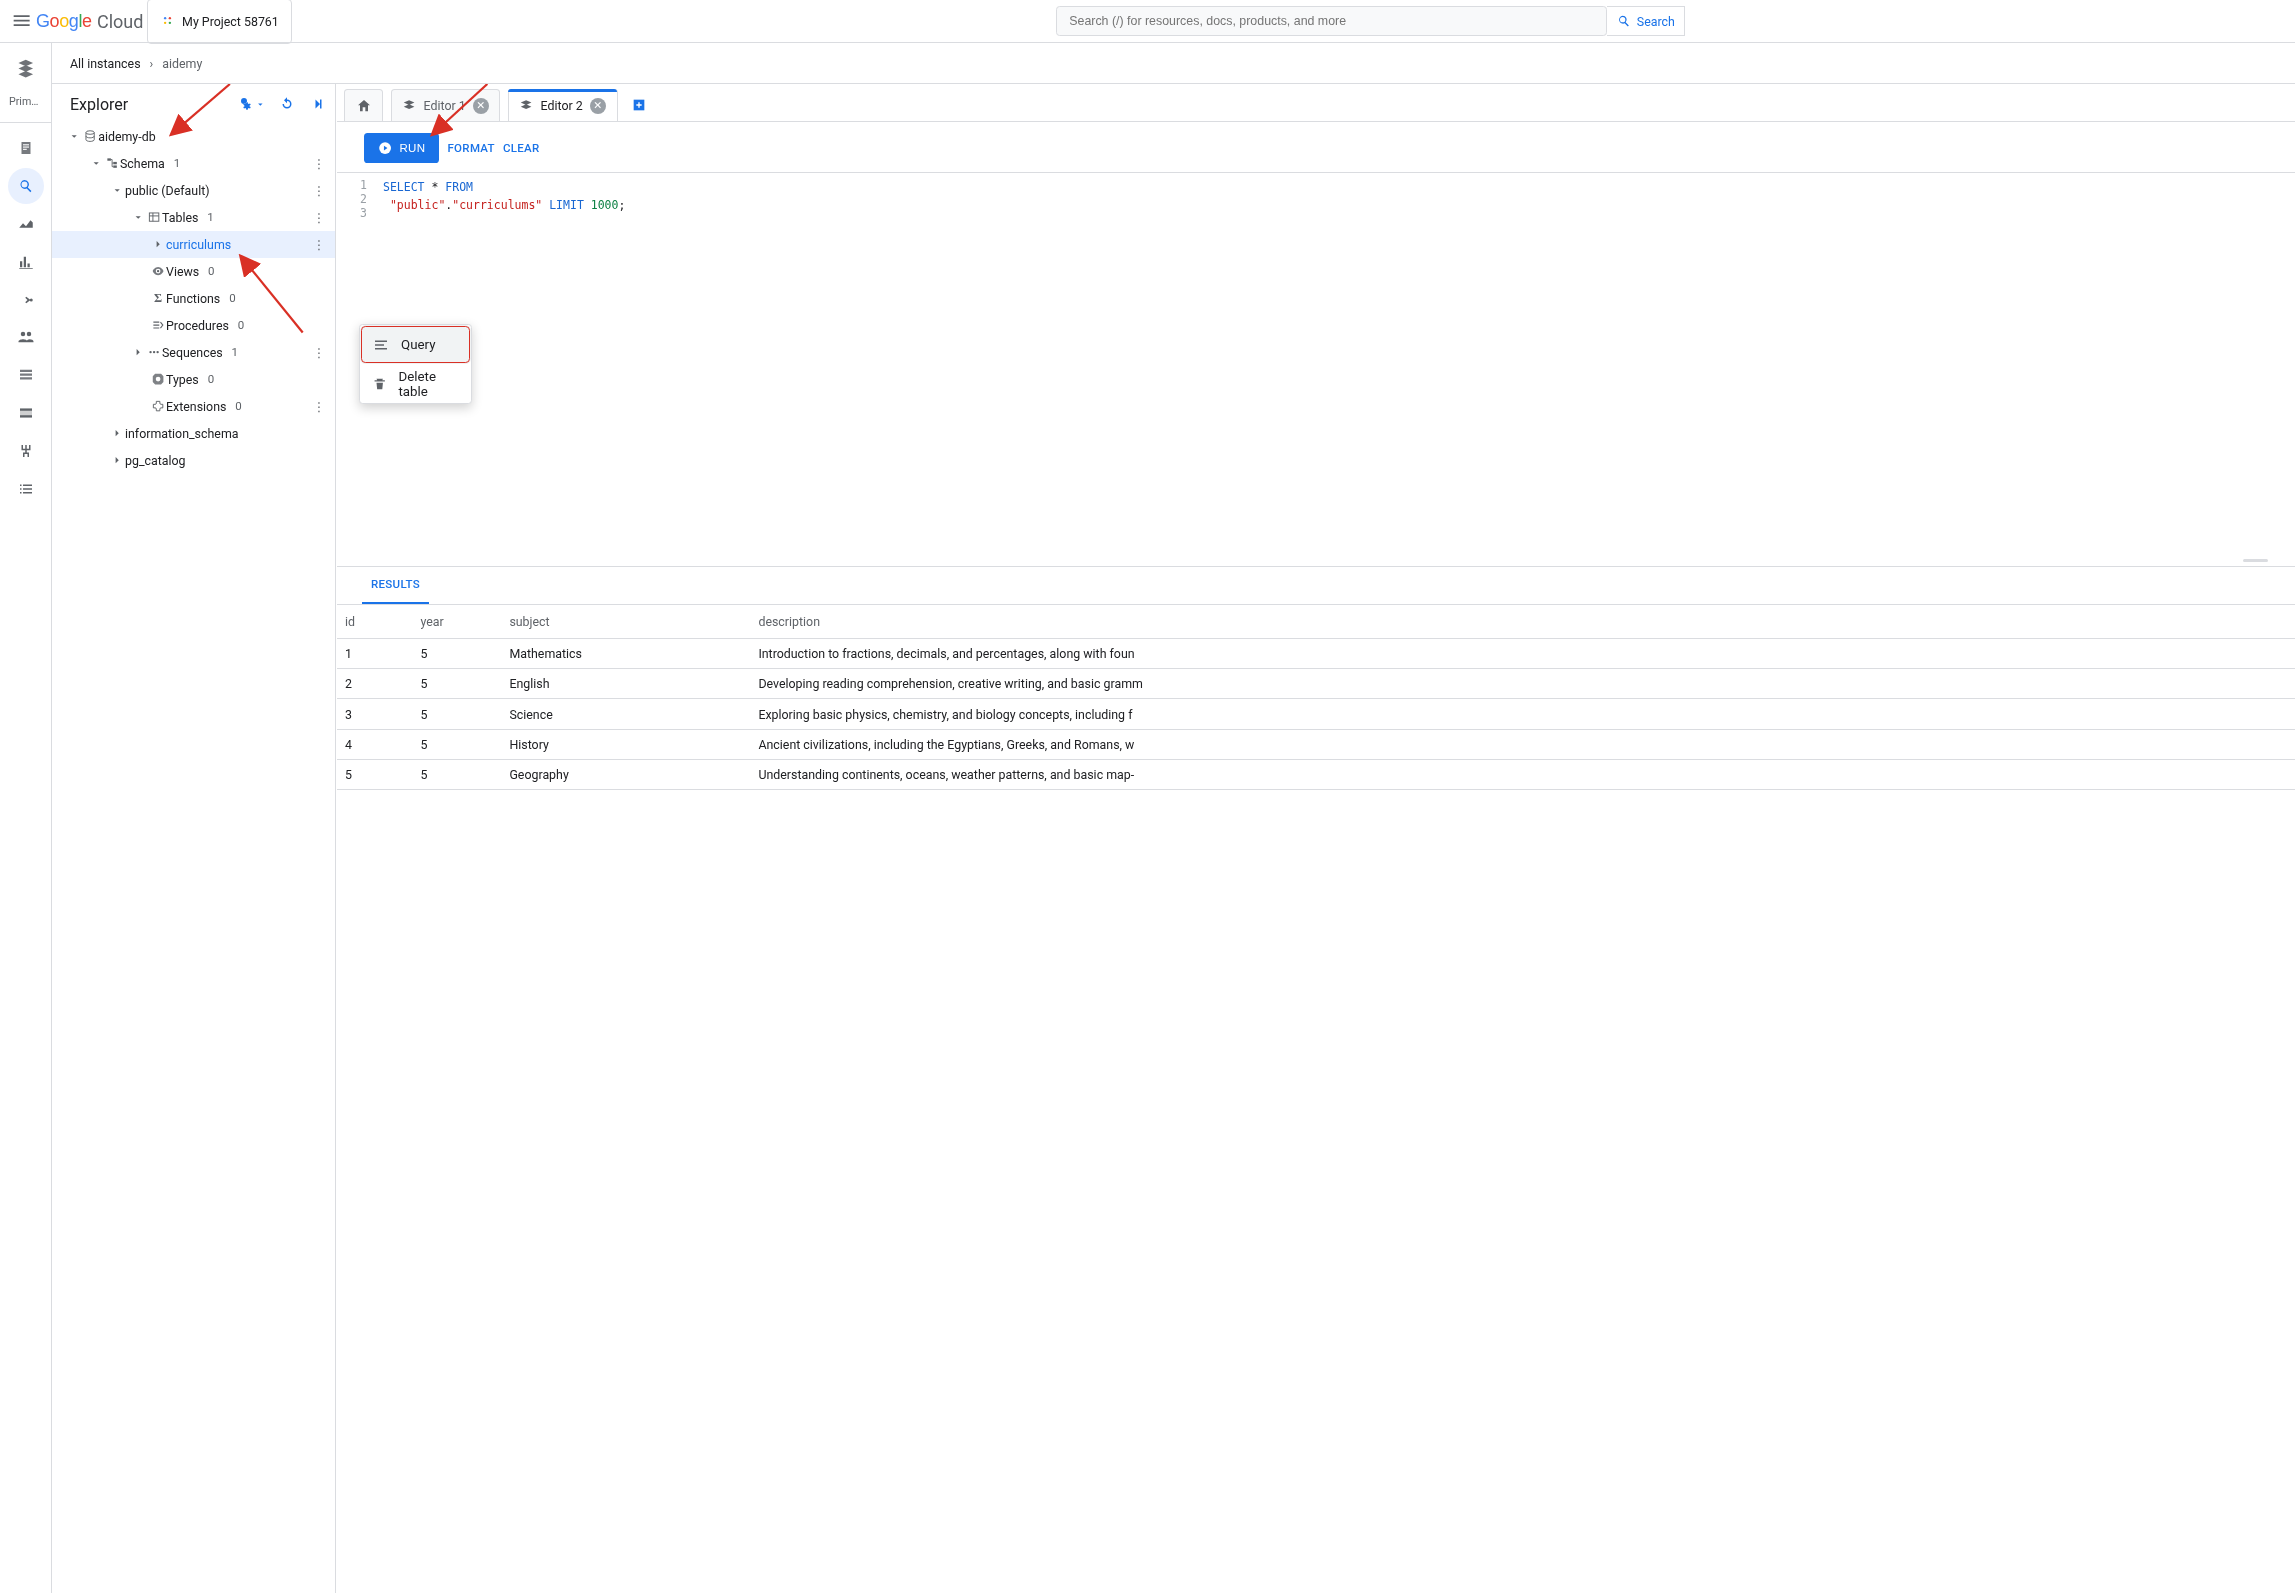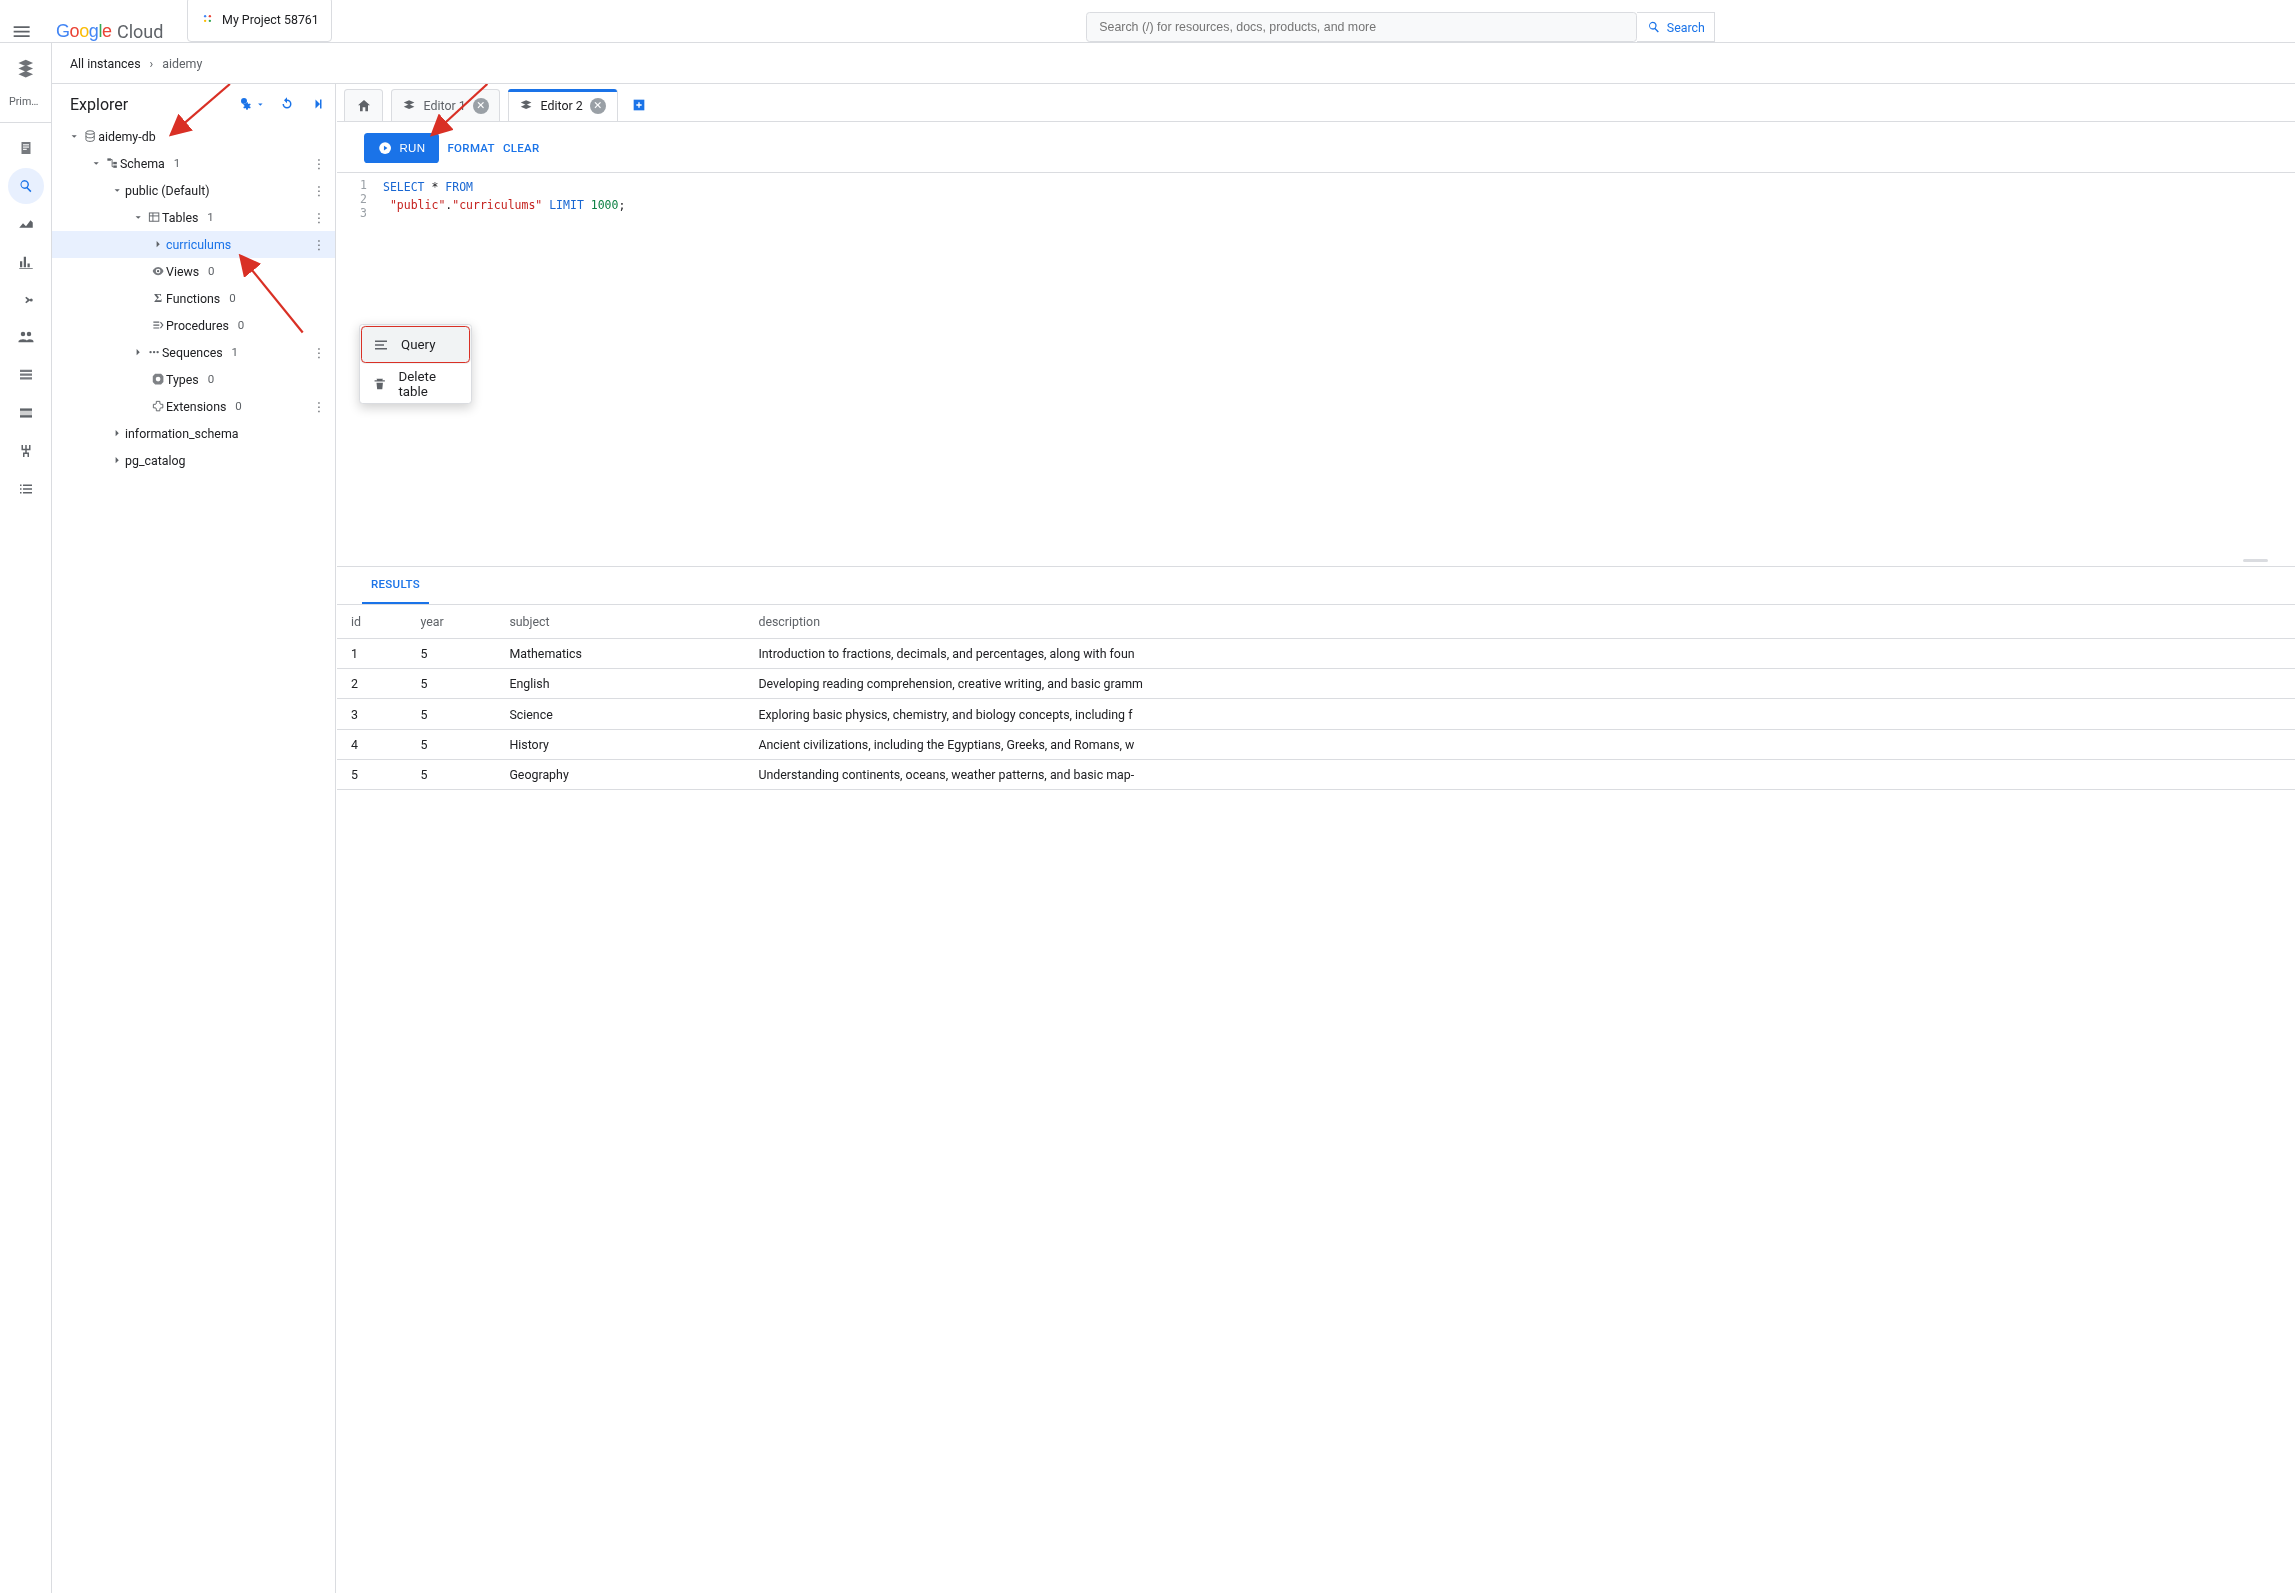--- a/index.html
+++ b/index.html
@@ -11,21 +11,21 @@
     --hover:#f1f3f4;
     --select:#e8f0fe;
     --code-blue:#1a73e8;
     --code-teal:#0b8043;
     --code-red:#c5221f;
     --red-annot:#d93025;
   }
   *{box-sizing:border-box}
   html,body{margin:0;padding:0;font-family:Roboto,Arial,Helvetica,sans-serif;color:var(--ink);background:#fff}
   svg{display:block}
-  .topbar{display:flex;align-items:flex-end;height:43px;border-bottom:0.9px solid var(--border);padding:0 10.7px;gap:24px}
+  .topbar{display:flex;align-items:center;height:43px;border-bottom:0.9px solid var(--border);padding:0 10.7px;gap:4px}
   .hamburger{width:21.3px;height:21.3px;display:flex;align-items:center;justify-content:center;cursor:pointer;color:var(--ink2)}
   .gc-logo{display:flex;align-items:center;gap:5.3px;font-size:18px;color:var(--ink2);font-weight:400}
   .gc-logo .google{font-family:Arial,sans-serif;font-weight:500;letter-spacing:-0.4px}
   .g1{color:#4285F4}.g2{color:#EA4335}.g3{color:#FBBC05}.g4{color:#4285F4}.g5{color:#34A853}.g6{color:#EA4335}
   .project-chip{display:flex;align-items:center;gap:7.1px;height:45px;padding:0 12.4px;border:0.9px solid var(--border);border-radius:4px;font-size:12.4px;color:var(--ink);cursor:pointer}
   .project-chip .dots{width:14.2px;height:14.2px}
   .search-wrap{flex:1;display:flex;justify-content:center}
   .searchbar{display:flex;align-items:center;width:551px;max-width:551px;margin-left:160px;height:30px;border:0.9px solid var(--border);background:#f8f9fa;border-radius:3.6px;padding:0 10.7px;color:var(--ink2);font-size:12.4px}
   .searchbar input{border:none;background:transparent;outline:none;width:100%;font-size:12.4px;color:var(--ink)}
   .search-right{display:flex;align-items:center;gap:5.3px;color:var(--blue);font-size:12.4px;padding-left:9px;border-left:0.9px solid var(--border);height:100%}
@@ -91,21 +91,21 @@
   .str{color:#c5221f}
   .num{color:#0b8043}
   .divider-handle{height:10.7px;display:flex;align-items:center;justify-content:flex-end;padding-right:27px}
   .divider-handle .grip{width:25px;height:3.6px;border-radius:1.8px;background:#dadce0}
   .results{border-top:0.9px solid var(--border)}
   .results-tabs{display:flex;padding:0 25px}
   .results-tabs .rtab{padding:10.7px 9px;font-size:11.5px;font-weight:500;color:var(--blue);border-bottom:2.7px solid var(--blue);letter-spacing:0.3px}
   table.data{width:100%;border-collapse:collapse;font-size:12.4px}
   table.data th{font-weight:400;color:var(--ink2);text-align:left;padding:9px 12.4px;border-bottom:0.9px solid var(--border);border-top:0.9px solid var(--border)}
   table.data td{padding:7.1px 12.4px;border-bottom:0.9px solid var(--border);color:var(--ink);white-space:nowrap;overflow:hidden;text-overflow:ellipsis}
-  table.data td:first-child,table.data th:first-child{padding-left:14px;width:71px}
+  table.data td:first-child,table.data th:first-child{padding-left:8px;width:71px}
   table.data th:nth-child(2),table.data td:nth-child(2){width:89px}
   table.data th:nth-child(3),table.data td:nth-child(3){width:249px}
   
   .ctx-menu{position:absolute;left:307px;top:240px;width:113px;background:#fff;border:0.9px solid var(--border);border-radius:3.6px;box-shadow:0 3.6px 10.7px rgba(0,0,0,.18);z-index:50}
   .ctx-item{display:flex;align-items:center;gap:10.7px;height:39px;padding:0 12.4px;font-size:13.3px;color:var(--ink);cursor:pointer}
   .ctx-item.hl{outline:1.8px solid var(--red-annot);outline-offset:-2.7px;border-radius:5.3px;background:var(--hover)}
   .ctx-item svg{width:18px;height:18px;color:var(--ink2)}
   
   .annot-layer{position:absolute;inset:0;pointer-events:none;z-index:40}
   .rail-svg{width:19.5px;height:19.5px}

